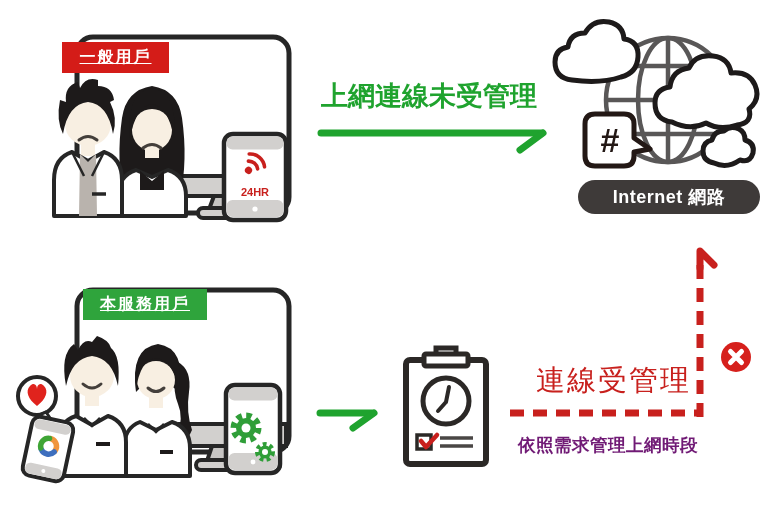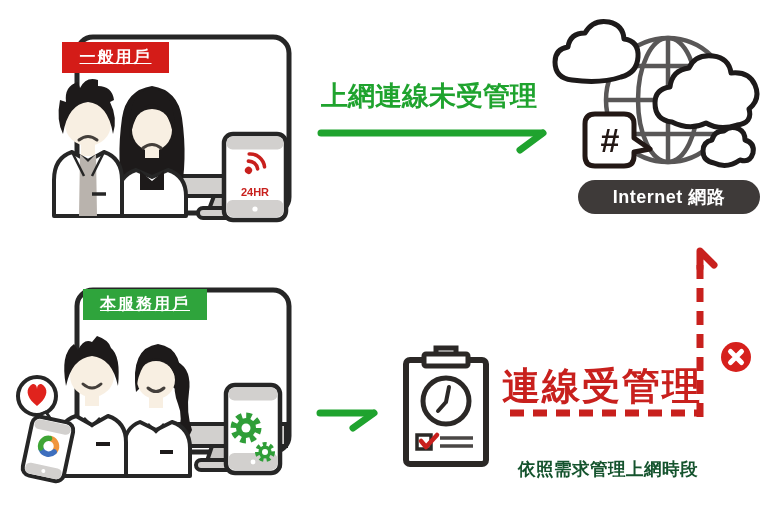--- a/index.html
+++ b/index.html
@@ -18,26 +18,26 @@
   .heading-green{
     left:318px;top:78px;width:222px;text-align:center;
     color:#1fa32e;font-size:27px;font-weight:800;letter-spacing:0px;white-space:nowrap;font-family:Liberation Serif, serif;
   }
   .pill{
     left:578px;top:180px;width:182px;height:34px;border-radius:17px;background:#3e3a39;
     display:flex;align-items:center;justify-content:center;
     color:#fff;font-size:18px;font-weight:bold;letter-spacing:0.5px;
   }
   .heading-red{
-    left:502px;top:361px;width:180px;
-    color:#c8201d;font-size:38px;font-weight:700;letter-spacing:2px;white-space:nowrap;
+    left:536px;top:361px;width:180px;
+    color:#c8201d;font-size:29px;font-weight:400;letter-spacing:2px;white-space:nowrap;
   }
   .note-red{
-    left:518px;top:457px;width:200px;
-    color:#14532d;font-size:17.5px;font-weight:bold;letter-spacing:0.5px;white-space:nowrap;
+    left:518px;top:433px;width:200px;
+    color:#701a75;font-size:17.5px;font-weight:bold;letter-spacing:0.5px;white-space:nowrap;
   }
 </style>
 </head>
 <body>
 
 <div id="canvas">
 
   <svg id="art" width="783" height="517" viewBox="0 0 783 517">
 
     <g>

